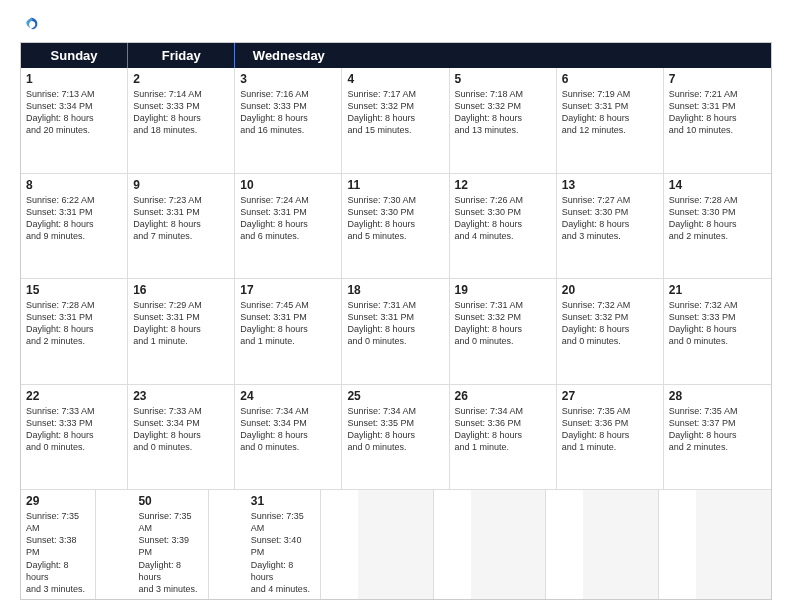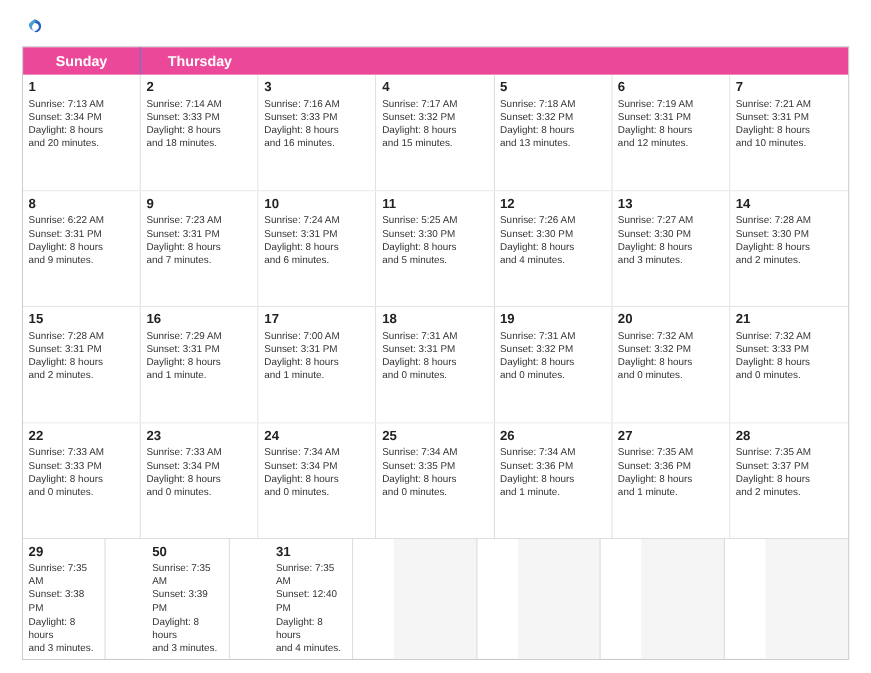--- a/index.html
+++ b/index.html
@@ -54,21 +54,21 @@
     }
     .calendar {
       flex: 1;
       display: flex;
       flex-direction: column;
       border: 1px solid #ccc;
     }
     .cal-header {
       display: grid;
       grid-template-columns: repeat(7, 1fr);
-      background: #ec4899;
+      background: #0f172a;
     }
     .cal-header-cell {
       color: #fff;
       font-size: 13px;
       font-weight: bold;
       text-align: center;
       padding: 5px 2px;
       border-right: 1px solid #4a7fd4;
     }
     .cal-header-cell:last-child { border-right: none; }
@@ -130,21 +130,22 @@
     </div>
     <div class="title-block">
       <div class="month-title"></div>
       <div class="location"></div>
     </div>
   </div>
 
   <div class="calendar">
     <div class="cal-header" id="cal-header">
         <div class="cal-header-cell">Sunday</div>
-        <div class="cal-header-cell">Thursday</div>
+        <div class="cal-header-cell">Friday</div>
+        <div class="cal-header-cell">Wednesday</div>
       </div>
     <div class="cal-body" id="cal-body">
         <div class="cal-row">
           <div class="cal-cell">
             <span class="day-num">1</span>
             <span class="cell-line">Sunrise: 7:13 AM</span>
             <span class="cell-line">Sunset: 3:34 PM</span>
             <span class="cell-line">Daylight: 8 hours</span>
             <span class="cell-line">and 20 minutes.</span>
           </div>
@@ -208,21 +209,21 @@
           </div>
           <div class="cal-cell">
             <span class="day-num">10</span>
             <span class="cell-line">Sunrise: 7:24 AM</span>
             <span class="cell-line">Sunset: 3:31 PM</span>
             <span class="cell-line">Daylight: 8 hours</span>
             <span class="cell-line">and 6 minutes.</span>
           </div>
           <div class="cal-cell">
             <span class="day-num">11</span>
-            <span class="cell-line">Sunrise: 5:25 AM</span>
+            <span class="cell-line">Sunrise: 7:30 AM</span>
             <span class="cell-line">Sunset: 3:30 PM</span>
             <span class="cell-line">Daylight: 8 hours</span>
             <span class="cell-line">and 5 minutes.</span>
           </div>
           <div class="cal-cell">
             <span class="day-num">12</span>
             <span class="cell-line">Sunrise: 7:26 AM</span>
             <span class="cell-line">Sunset: 3:30 PM</span>
             <span class="cell-line">Daylight: 8 hours</span>
             <span class="cell-line">and 4 minutes.</span>
@@ -252,21 +253,21 @@
           </div>
           <div class="cal-cell">
             <span class="day-num">16</span>
             <span class="cell-line">Sunrise: 7:29 AM</span>
             <span class="cell-line">Sunset: 3:31 PM</span>
             <span class="cell-line">Daylight: 8 hours</span>
             <span class="cell-line">and 1 minute.</span>
           </div>
           <div class="cal-cell">
             <span class="day-num">17</span>
-            <span class="cell-line">Sunrise: 7:00 AM</span>
+            <span class="cell-line">Sunrise: 7:45 AM</span>
             <span class="cell-line">Sunset: 3:31 PM</span>
             <span class="cell-line">Daylight: 8 hours</span>
             <span class="cell-line">and 1 minute.</span>
           </div>
           <div class="cal-cell">
             <span class="day-num">18</span>
             <span class="cell-line">Sunrise: 7:31 AM</span>
             <span class="cell-line">Sunset: 3:31 PM</span>
             <span class="cell-line">Daylight: 8 hours</span>
             <span class="cell-line">and 0 minutes.</span>
@@ -355,21 +356,21 @@
           <div class="cal-cell">
             <span class="day-num">50</span>
             <span class="cell-line">Sunrise: 7:35 AM</span>
             <span class="cell-line">Sunset: 3:39 PM</span>
             <span class="cell-line">Daylight: 8 hours</span>
             <span class="cell-line">and 3 minutes.</span>
           </div>
           <div class="cal-cell">
             <span class="day-num">31</span>
             <span class="cell-line">Sunrise: 7:35 AM</span>
-            <span class="cell-line">Sunset: 12:40 PM</span>
+            <span class="cell-line">Sunset: 3:40 PM</span>
             <span class="cell-line">Daylight: 8 hours</span>
             <span class="cell-line">and 4 minutes.</span>
           </div>
           <div class="cal-cell empty"></div>
           <div class="cal-cell empty"></div>
           <div class="cal-cell empty"></div>
           <div class="cal-cell empty"></div>
         </div>
       </div>
   </div>

